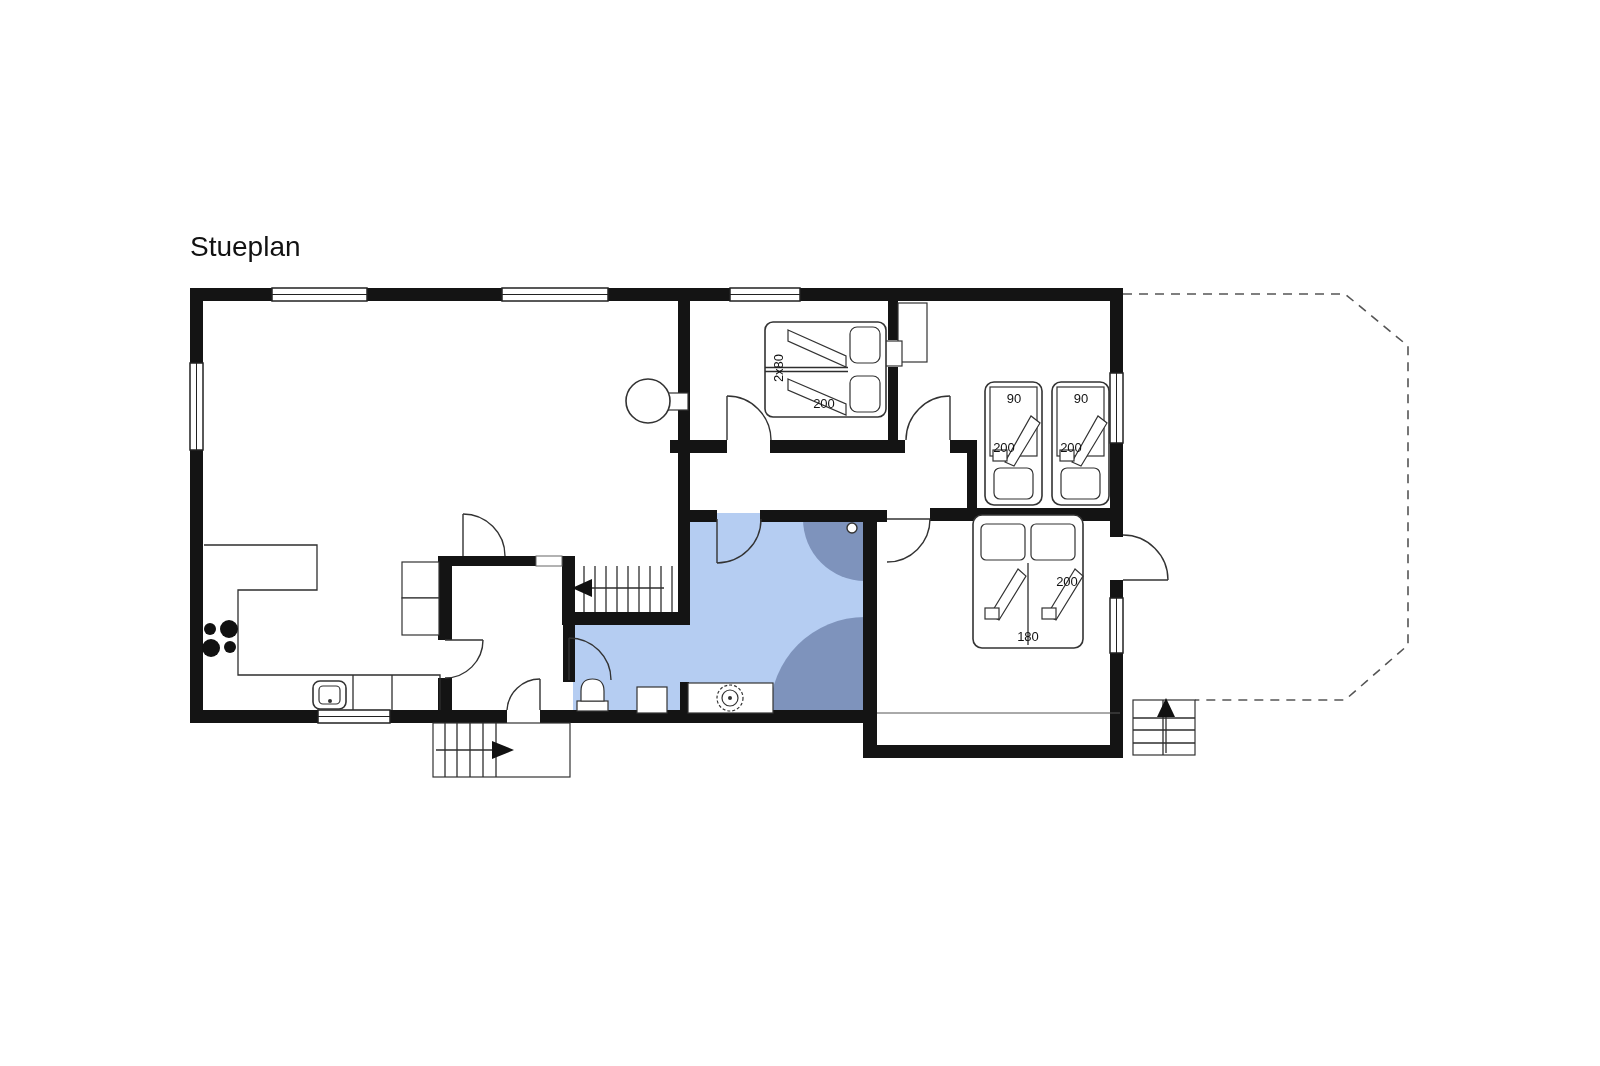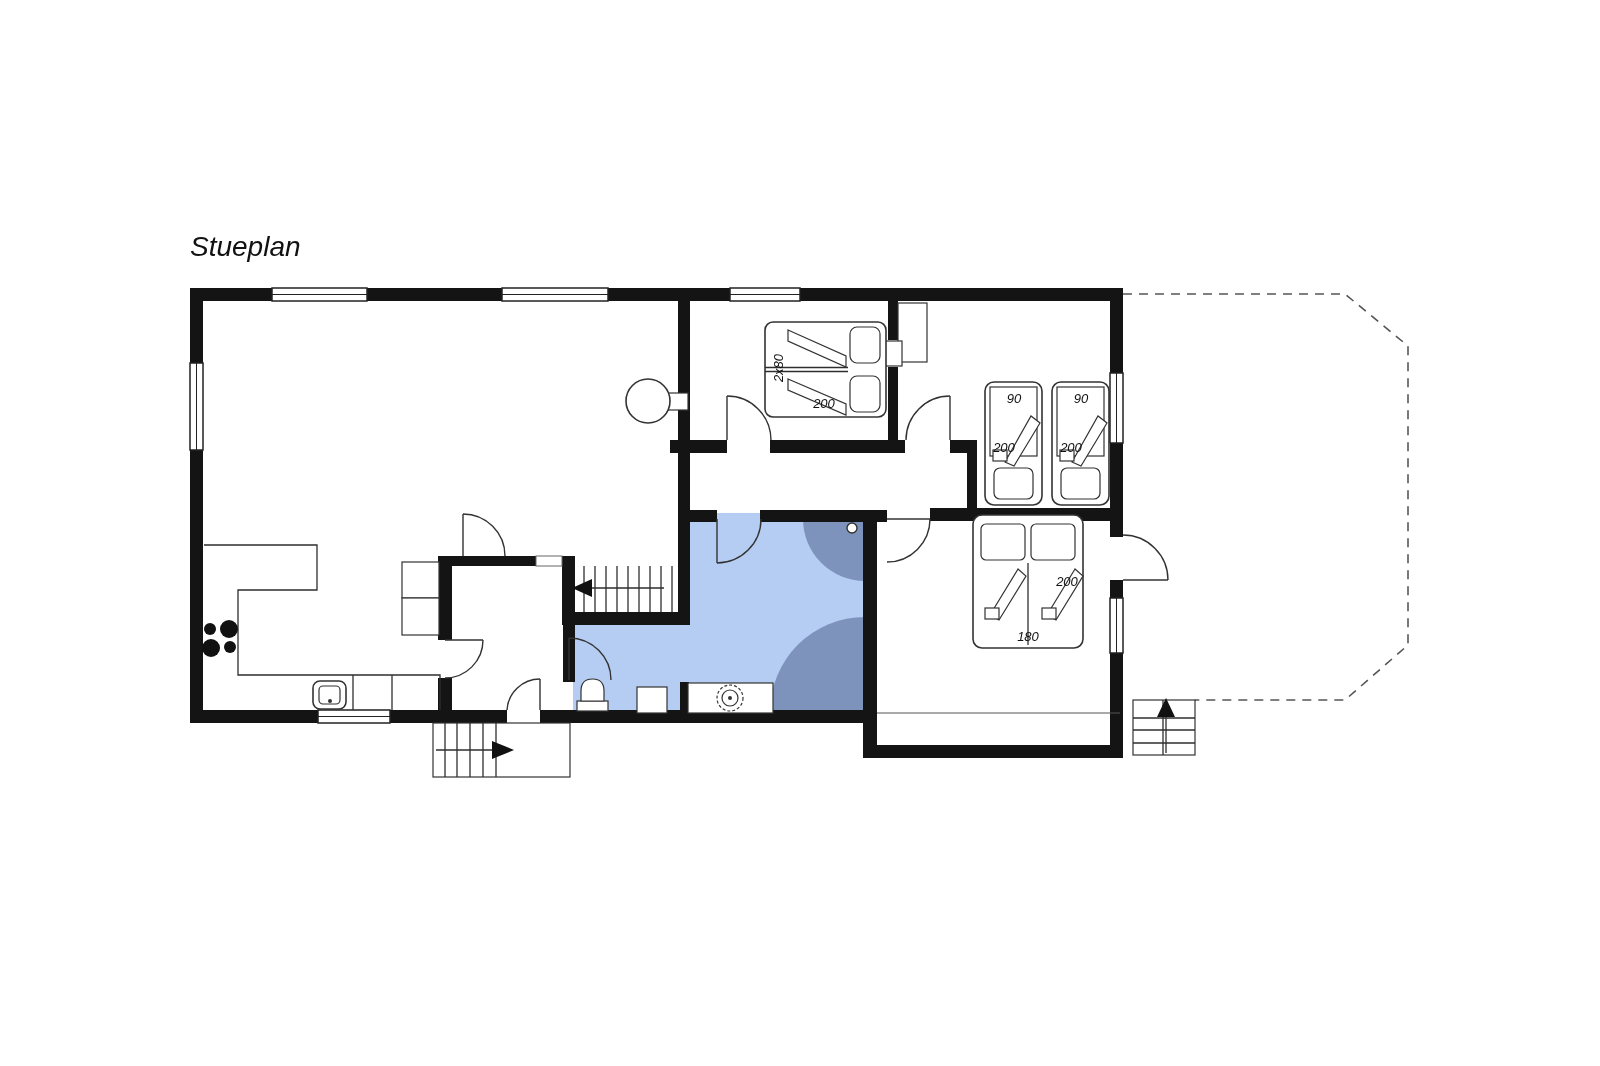--- a/index.html
+++ b/index.html
@@ -1,17 +1,17 @@
 <!DOCTYPE html>
 <html style="--wall: #141414; --line: #2e2e2e; --bath_light: #b5cdf2; --bath_dark: #7e93bc;"><head>
 <meta charset="utf-8">
 <style>
   html,body{margin:0;padding:0;background:#fff;}
   .page{position:relative;width:1600px;height:1066px;background:#fff;overflow:hidden;
-        font-family:"Liberation Sans","DejaVu Sans",sans-serif;font-style:italic;}
+        font-family:"Liberation Sans","DejaVu Sans",sans-serif;}
   svg{position:absolute;left:0;top:0;}
   .wall{fill:var(--wall,#141414);stroke:none;}
   .thinline{stroke:var(--line,#2e2e2e);stroke-width:1.3;fill:none;}
   .hairline{stroke:#555;stroke-width:1;fill:none;}
   .window{fill:#fff;stroke:#222;stroke-width:1.5;}
   .winline{stroke:#222;stroke-width:1;}
   .arc{stroke:#333;stroke-width:1.4;fill:none;}
   .bathlight{fill:var(--bath_light,#b5cdf2);}
   .bathdark{fill:var(--bath_dark,#7e93bc);}
   .furn{fill:#fff;stroke:#333;stroke-width:1.6;}

